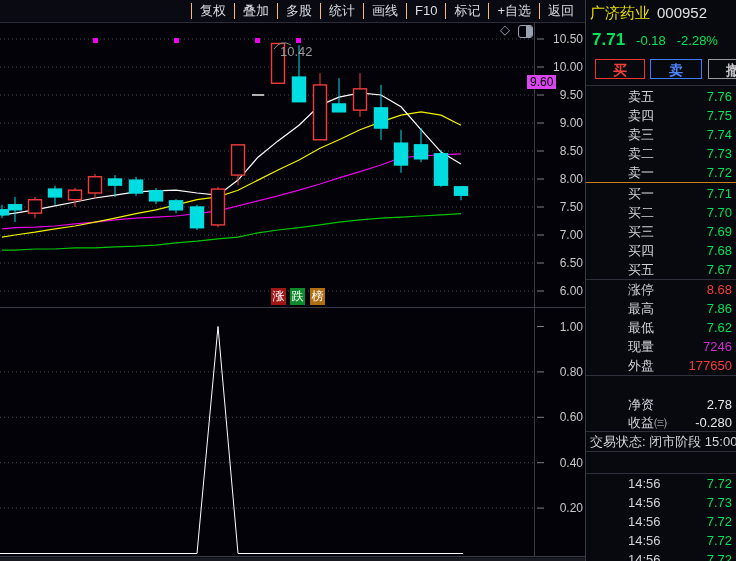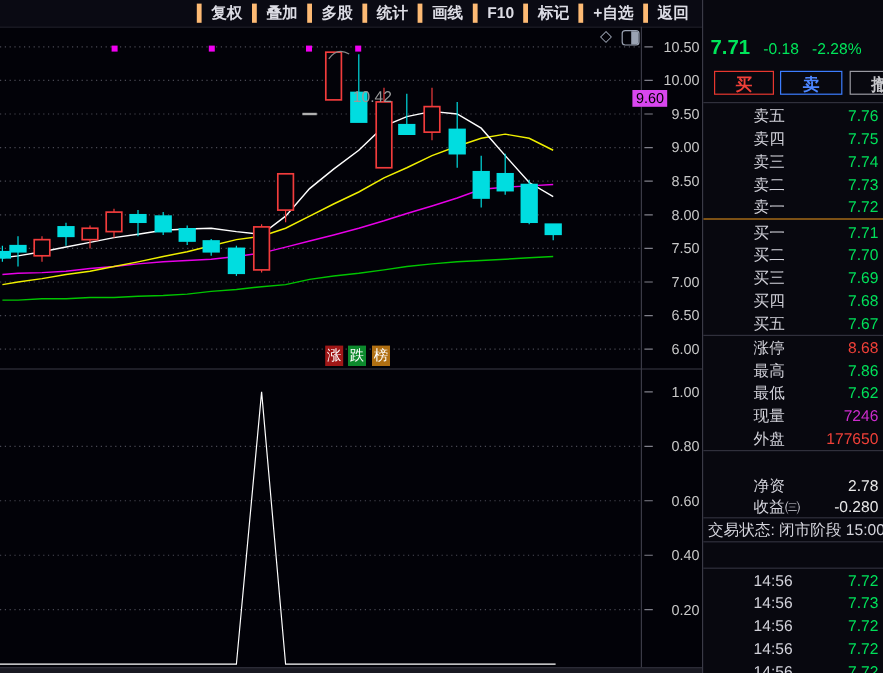--- a/index.html
+++ b/index.html
@@ -1,27 +1,27 @@
 <!DOCTYPE html>
 <html><head>
 <meta charset="utf-8">
 <style>
   html,body{margin:0;padding:0;background:#000;}
   body{width:736px;height:561px;position:relative;overflow:hidden;
        font-family:"Liberation Sans","DejaVu Sans",sans-serif;background:#020208;}
   
   #toolbar{position:absolute;left:0;top:0;width:586px;height:22px;background:#0a0a13;
            display:flex;justify-content:flex-end;align-items:center;padding-right:4px;box-sizing:border-box;z-index:4;}
-  .tb{font-size:13px;color:#dcdce4;padding:0 8px;border-left:4px solid #fdba74;height:16px;line-height:16px;cursor:default;white-space:nowrap;font-weight:bold;}
+  .tb{font-size:13px;color:#dcdce4;padding:0 8px;border-left:1px solid #fdba74;height:16px;line-height:16px;cursor:default;white-space:nowrap;}
   
   #chart-svg{position:absolute;left:0;top:0;z-index:1;}
   
   .chip{position:absolute;left:527px;top:75px;height:14px;line-height:14px;padding:0 3px;
         background:#d946ef;color:#000;font-size:12px;z-index:3;}
-  .ann{position:absolute;left:294px;top:44px;color:#9a9a9a;font-size:13px;z-index:3;margin-top:29px;}
+  .ann{position:absolute;left:280px;top:44px;color:#9a9a9a;font-size:13px;z-index:3;}
   .dia{position:absolute;left:500px;top:23px;color:#9aa2b2;font-size:13px;z-index:5;line-height:13px;}
   .tog{position:absolute;left:518px;top:25px;width:13px;height:11px;border:1px solid #9aa2b2;border-radius:3px;z-index:5;}
   .tog-f{position:absolute;right:0;top:0;width:6px;height:11px;background:#9aa2b2;border-radius:0 2px 2px 0;}
   .mini{position:absolute;top:288px;width:15px;height:17px;line-height:17px;text-align:center;
         font-size:12px;color:#ffffff;z-index:3;cursor:default;}
   #mb0{left:271px;background:#a01717;}
   #mb1{left:290px;background:#0d8a2d;}
   #mb2{left:310px;background:#b06f12;}
   
   #panel{position:absolute;left:586px;top:0;width:150px;height:561px;background:#08080f;overflow:hidden;z-index:4;}
@@ -181,20 +181,23 @@
 <div class="dia">◇</div>
 <div class="tog">
     <div class="tog-f"></div>
   </div>
 <div class="mini" id="mb0">涨</div>
 <div class="mini" id="mb1">跌</div>
 <div class="mini" id="mb2">榜</div>
 <div class="vborder"></div>
 
 <div id="panel">
+  <div class="t-row">
+    <span class="t-name">广济药业</span><span class="t-code">000952</span>
+  </div>
   <div class="p-row">
     <span class="p-main">7.71</span><span class="p-chg">-0.18</span><span class="p-chg">-2.28%</span>
   </div>
   <div class="tbtn buy">买</div>
   <div class="tbtn sell">卖</div>
   <div class="tbtn cancel">撤</div>
   <div class="hsep" style="top:85px"></div>
 
   <div class="row" style="top:87px">
       <span class="lbl">卖五</span>

